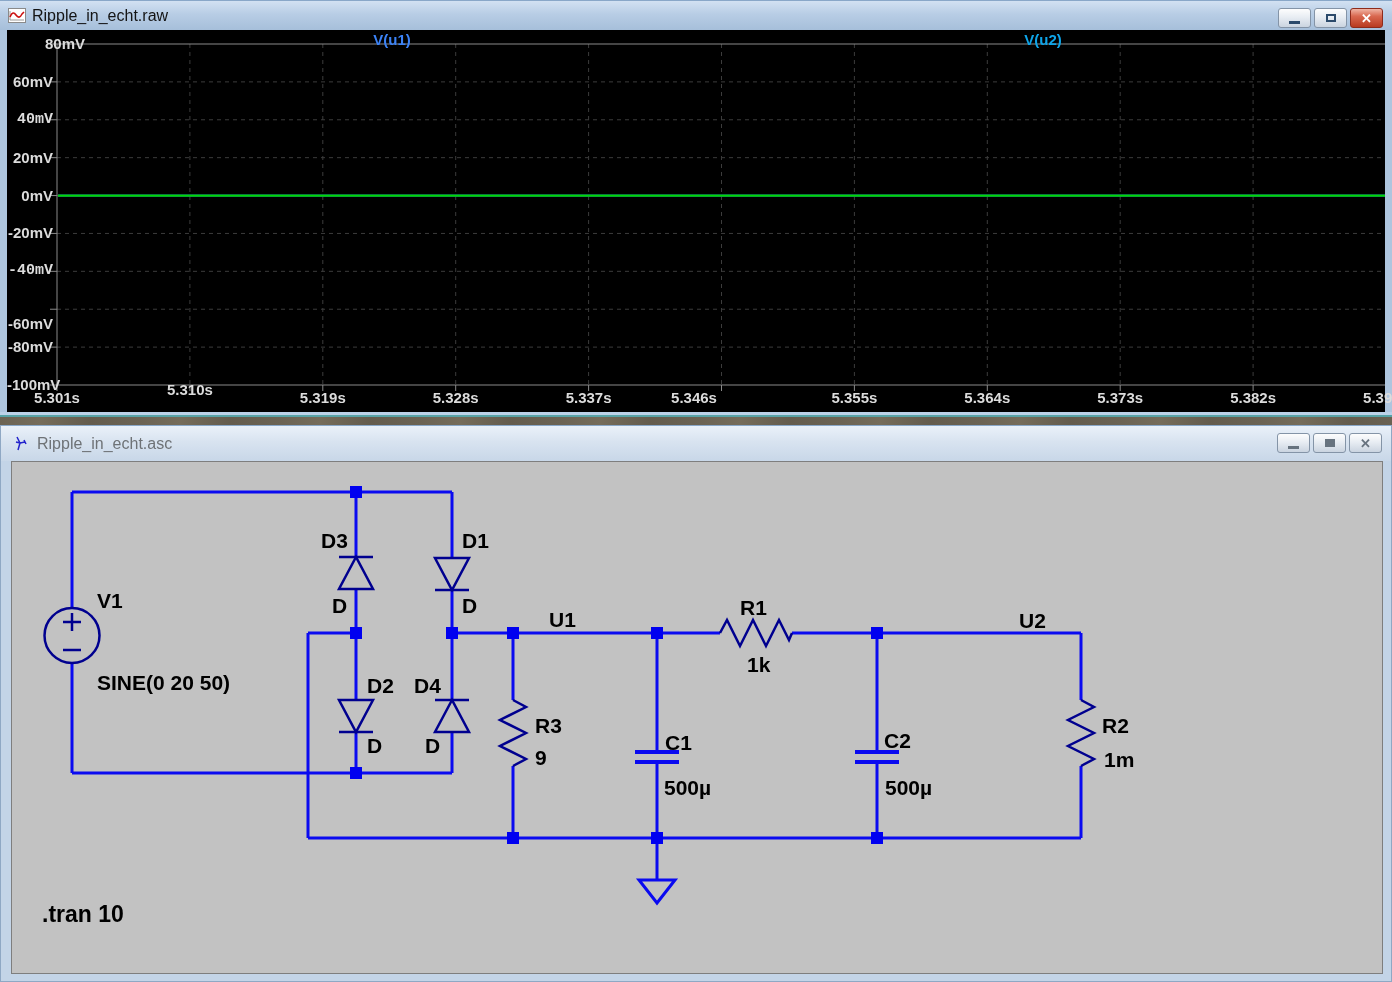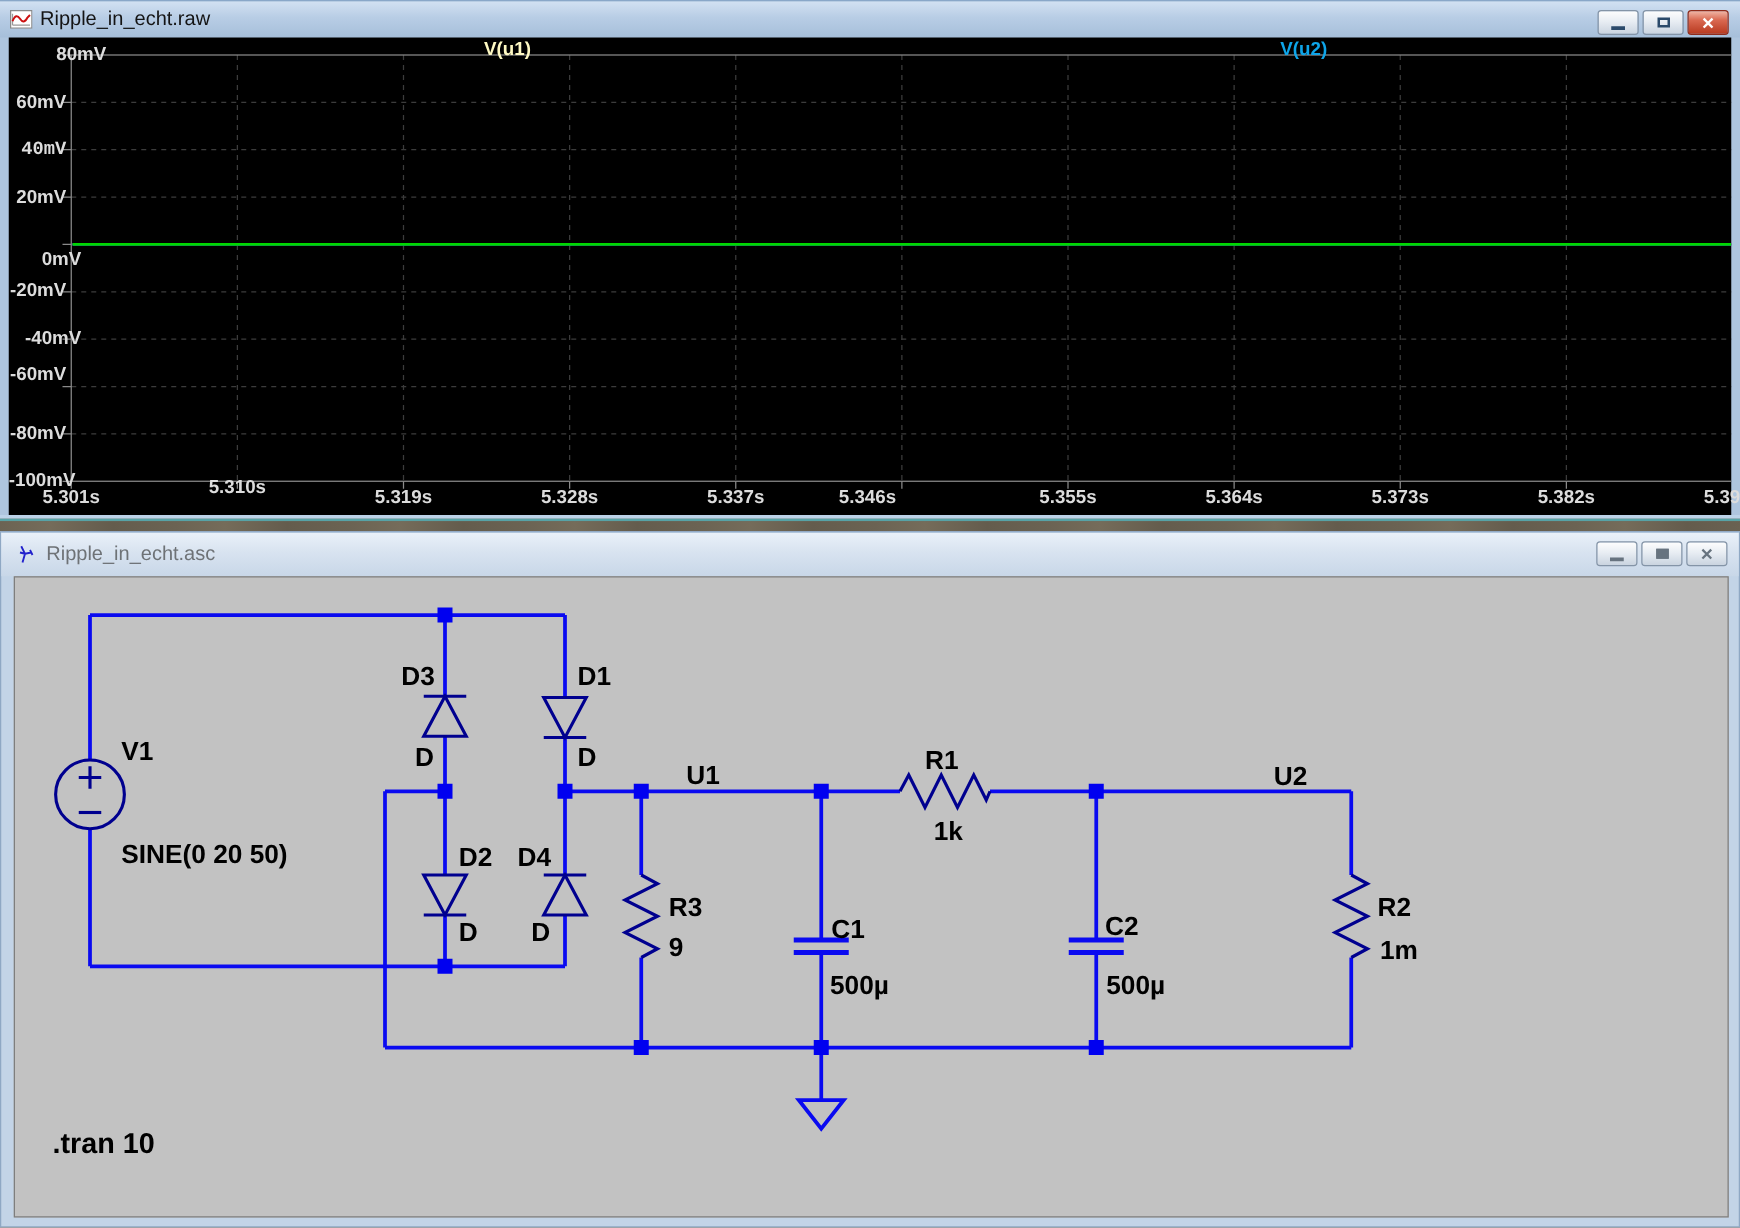--- a/index.html
+++ b/index.html
@@ -144,42 +144,42 @@
         <line x1="1246.1" y1="355" x2="1246.1" y2="361" stroke="#8A8A8A" stroke-width="1"></line>
         <line x1="1379" y1="355" x2="1379" y2="361" stroke="#8A8A8A" stroke-width="1"></line>
         <line x1="51" y1="165.55555555555554" x2="1378" y2="165.55555555555554" stroke="#2828FF" stroke-width="2.2"></line>
         <line x1="51" y1="165.55555555555554" x2="1378" y2="165.55555555555554" stroke="#00D800" stroke-width="2.2"></line>
       </svg>
     <div id="ylabels">
         <div class="ylabel" style="left: 0px; top: 5px; padding-left: 38px;">80mV</div>
         <div class="ylabel" style="left: 0px; top: 42.8889px;">60mV</div>
         <div class="ylabel" style="left: 0px; top: 80.7778px; font-family: Liberation Mono, monospace;">40mV</div>
         <div class="ylabel" style="left: 0px; top: 118.667px;">20mV</div>
-        <div class="ylabel" style="left: 12px; top: 156.556px; margin-top: 12px;">0mV</div>
+        <div class="ylabel" style="left: 0px; top: 156.556px;">0mV</div>
         <div class="ylabel" style="left: 0px; top: 194.444px;">-20mV</div>
-        <div class="ylabel" style="left: 12px; top: 232.333px;">-40mV</div>
-        <div class="ylabel" style="left: 0px; top: 261px;">-60mV</div>
+        <div class="ylabel" style="left: 0px; top: 232.333px; font-family: Liberation Mono, monospace;">-40mV</div>
+        <div class="ylabel" style="left: 0px; top: 285px;">-60mV</div>
         <div class="ylabel" style="left: 0px; top: 308.111px;">-80mV</div>
         <div class="ylabel" style="left: 0px; top: 346px;">-100mV</div>
       </div>
     <div id="xlabels">
         <div class="xlabel" style="left: 5px; top: 359px;">5.301s</div>
         <div class="xlabel" style="left: 137.9px; top: 351px;">5.310s</div>
         <div class="xlabel" style="left: 270.8px; top: 359px;">5.319s</div>
         <div class="xlabel" style="left: 403.7px; top: 359px;">5.328s</div>
         <div class="xlabel" style="left: 536.6px; top: 359px;">5.337s</div>
         <div class="xlabel" style="left: 642px; top: 359px;">5.346s</div>
         <div class="xlabel" style="left: 802.4px; top: 359px;">5.355s</div>
         <div class="xlabel" style="left: 935.3px; top: 359px;">5.364s</div>
         <div class="xlabel" style="left: 1068.2px; top: 359px;">5.373s</div>
         <div class="xlabel" style="left: 1201.1px; top: 359px;">5.382s</div>
         <div class="xlabel" style="left: 1334px; top: 359px;">5.391s</div>
       </div>
     <div id="legend">
-        <div class="legend-item" style="left: 339px; color: #fef9c3;">V(u1)</div>
+        <div class="legend-item" style="left: 325px; color: #3b82f6;">V(u1)</div>
         <div class="legend-item" style="left: 976px; color: #0ea5e9;">V(u2)</div>
       </div>
   </div>
 </div>
 <div id="plot-bottom-border"></div>
 <div id="teal-line"></div>
 <div id="desktop-strip"></div>
 
 <div class="window" id="sch-window">
   <div class="titlebar inactive" id="sch-titlebar">

